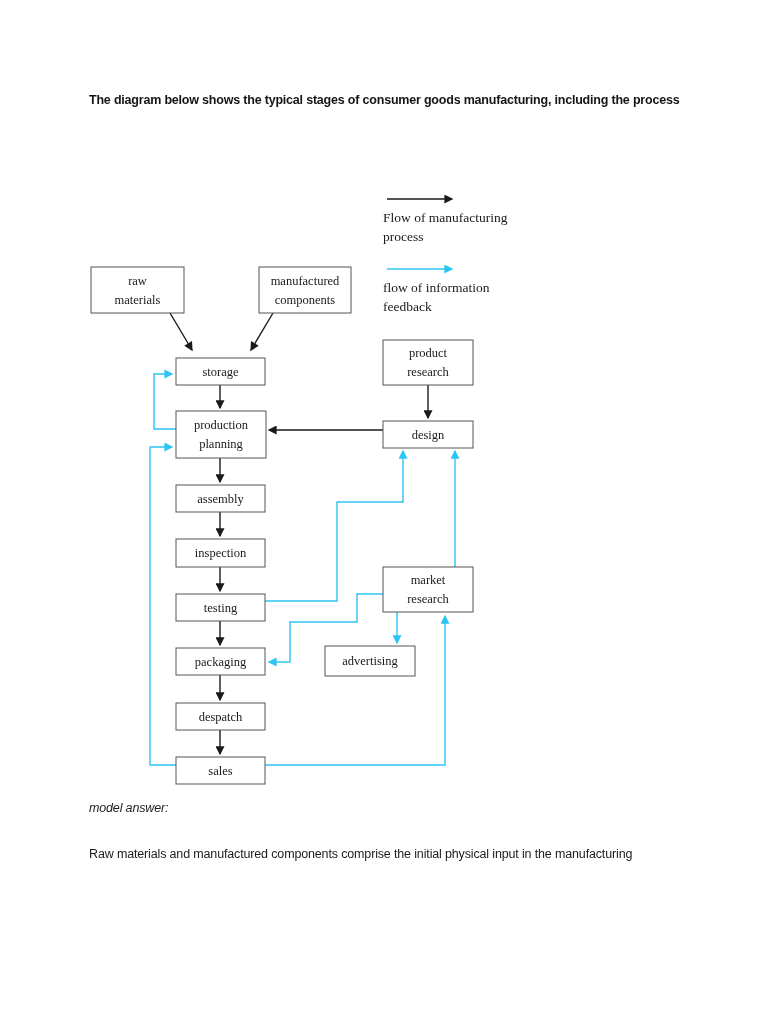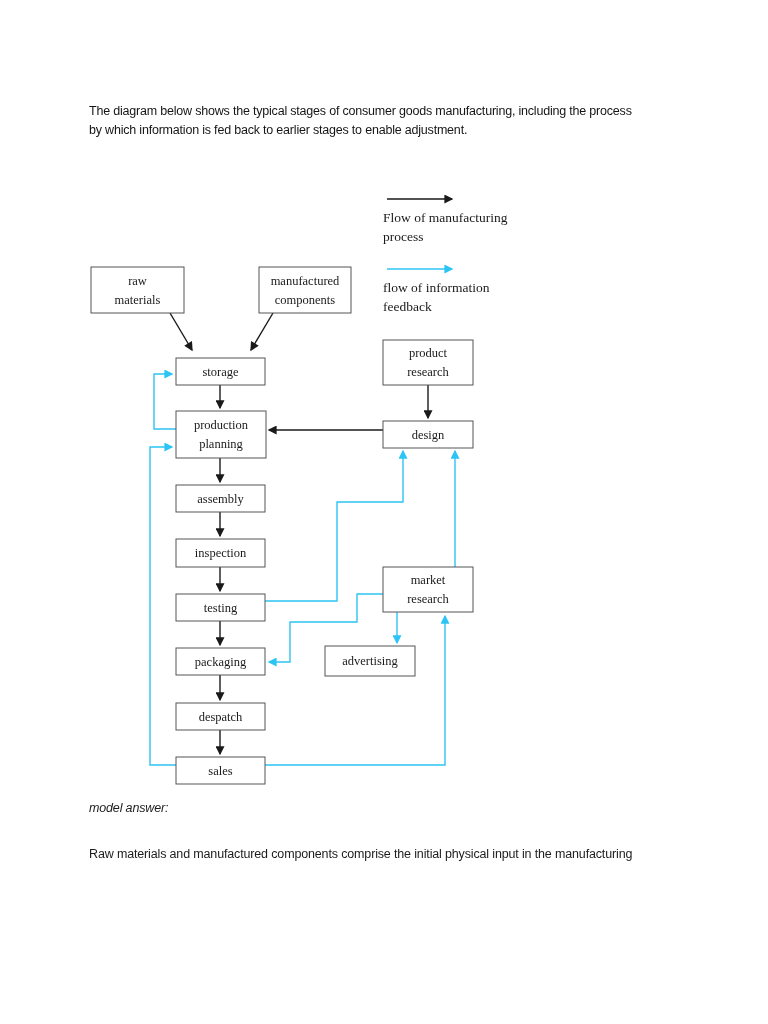--- a/index.html
+++ b/index.html
@@ -1,39 +1,38 @@
 <!DOCTYPE html>
 <html><head>
 <meta charset="utf-8">
 <style>
   html,body { margin:0; padding:0; }
   body {
     width:768px; height:1024px; background:#ffffff; position:relative;
     font-family:"Liberation Sans", sans-serif; color:#1a1a1a; overflow:hidden;
   }
   .task {
-    position:absolute; left:89px; top:102px;
-    font-size:12.5px; font-weight:normal; line-height:19px; letter-spacing:-0.2px;
+    position:absolute; left:89px; top:91px;
+    font-size:12.5px; font-weight:bold; line-height:19px; letter-spacing:-0.2px;
     color:#151515; white-space:nowrap;
   }
   #diagram-svg { position:absolute; left:0; top:0; }
   .answer {
     position:absolute; left:89px; top:797px;
     font-size:12.5px; line-height:22.5px; letter-spacing:-0.15px; color:#1c1c1c;
   }
   .answer .label { font-style:italic; margin-bottom:18px; }
   .answer .para { white-space:nowrap; }
   .answer .para + .para { margin-top:23px; }
 </style>
 </head>
 <body>
 
 <div class="task">
     <div>The diagram below shows the typical stages of consumer goods manufacturing, including the process</div>
-    <div>by which information is fed back to earlier stages to enable adjustment.</div>
   </div>
 
 <svg id="diagram-svg" width="768" height="1024" viewBox="0 0 768 1024">
     <defs>
       <marker id="arrow-process" viewBox="0 0 10 10" refX="8.5" refY="5" markerWidth="10" markerHeight="9" markerUnits="userSpaceOnUse" orient="auto">
         <path d="M0,0 L10,5 L0,10 z" fill="#1a1a1a"></path>
       </marker>
       <marker id="arrow-feedback" viewBox="0 0 10 10" refX="8.5" refY="5" markerWidth="10" markerHeight="9" markerUnits="userSpaceOnUse" orient="auto">
         <path d="M0,0 L10,5 L0,10 z" fill="#2cc4f4"></path>
       </marker>

